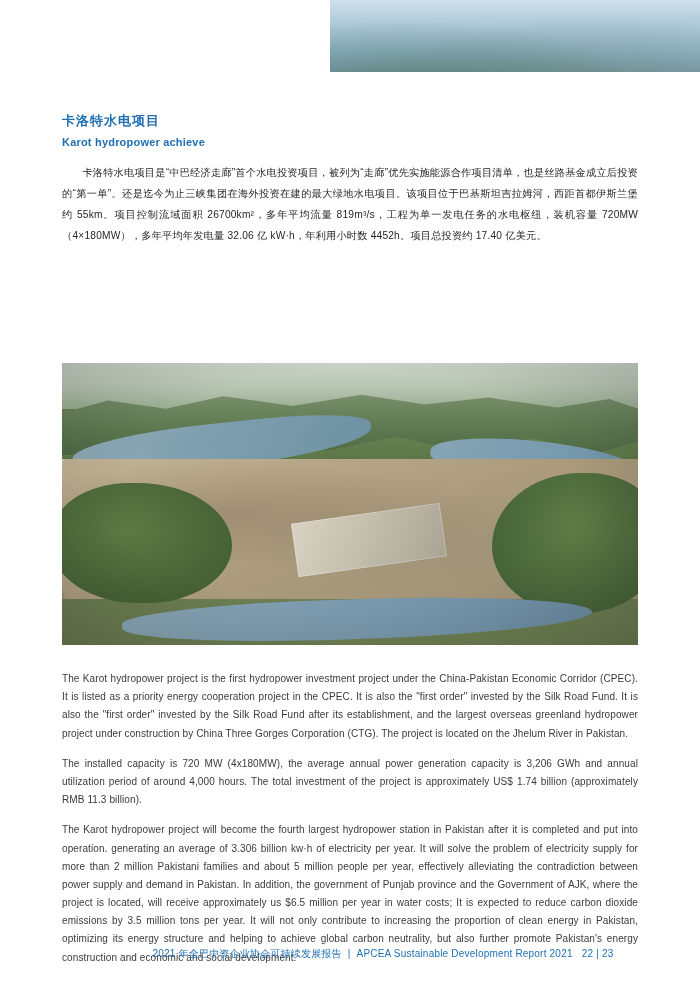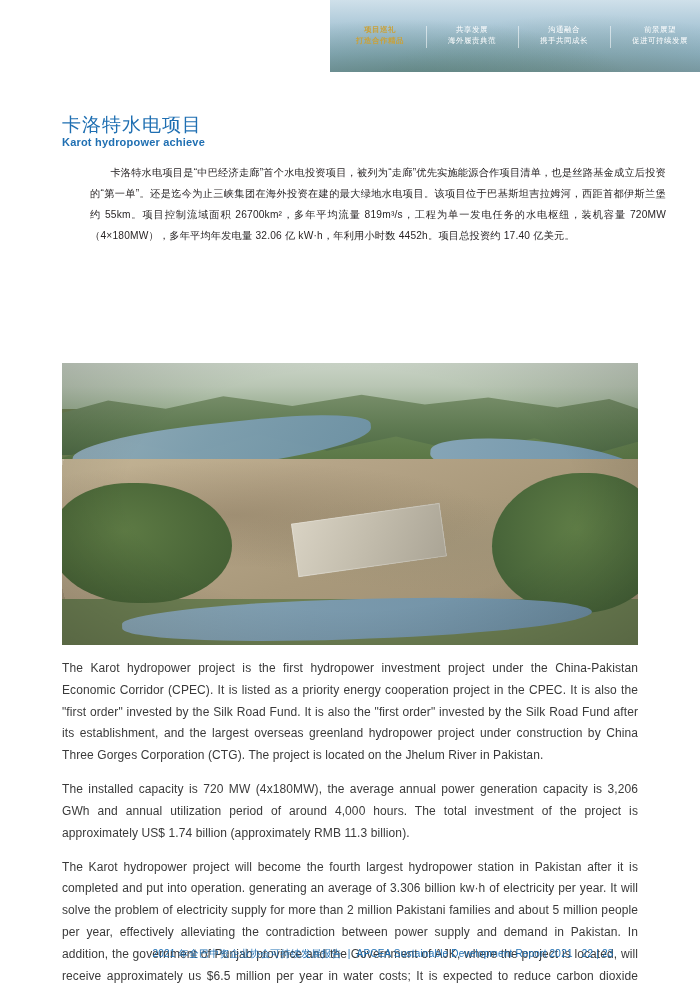--- a/index.html
+++ b/index.html
@@ -83,42 +83,41 @@
     height: 22px;
     background: rgba(255,255,255,0.55);
     margin-top: 2px;
   }
 
   
   .title-zh {
     position: absolute;
     top: 112px;
     left: 62px;
-    font-size: 19px;
-    font-weight: normal;
+    font-size: 13px;
+    font-weight: bold;
     color: #1f6fb2;
     letter-spacing: 1px;
   }
   .title-en {
     position: absolute;
     top: 136px;
     left: 62px;
     font-size: 11px;
     font-weight: bold;
     color: #1f6fb2;
     letter-spacing: 0.2px;
   }
 
   
   .cn-body {
     position: absolute;
     top: 163px;
     left: 62px;
     width: 576px;
-    margin-left: 28px;
   }
   .cn-p {
     font-size: 10.2px;
     line-height: 2.05;
     color: #231f20;
     text-align: justify;
     text-justify: inter-ideograph;
     text-indent: 2em;
     margin: 0 0 10px 0;
     letter-spacing: 0.2px;
@@ -214,25 +213,25 @@
   }
 
   
   .en-body {
     position: absolute;
     top: 658px;
     left: 62px;
     width: 576px;
   }
   .en-p {
-    font-size: 12px;
+    font-size: 10px;
     line-height: 1.82;
     color: #3a3a3a;
     text-align: justify;
-    margin: 0 0 12px 0;
+    margin: 12px 0 12px 0;
     letter-spacing: 0.1px;
   }
 
   
   .footer {
     position: absolute;
     bottom: 30px;
     left: 0;
     width: 700px;
     text-align: center;
@@ -248,41 +247,20 @@
 </style>
 </head>
 <body>
 
 <div class="page">
 
   <div class="header">
     <div class="header-bg"></div>
     <div class="header-img"></div>
 
-    <div class="nav-items">
-      <div class="nav-item active">
-        <span class="l1">项目巡礼</span>
-        <span class="l2">打造合作精品</span>
-      </div>
-      <div class="nav-sep"></div>
-      <div class="nav-item">
-        <span class="l1">共享发展</span>
-        <span class="l2">海外履责典范</span>
-      </div>
-      <div class="nav-sep"></div>
-      <div class="nav-item">
-        <span class="l1">沟通融合</span>
-        <span class="l2">携手共同成长</span>
-      </div>
-      <div class="nav-sep"></div>
-      <div class="nav-item">
-        <span class="l1">前景展望</span>
-        <span class="l2">促进可持续发展</span>
-      </div>
-    </div>
   </div>
 
   <div class="title-zh">卡洛特水电项目</div>
   <div class="title-en">Karot hydropower achieve</div>
 
   <div class="cn-body">
     <p class="cn-p">卡洛特水电项目是“中巴经济走廊”首个水电投资项目，被列为“走廊”优先实施能源合作项目清单，也是丝路基金成立后投资的“第一单”。还是迄今为止三峡集团在海外投资在建的最大绿地水电项目。该项目位于巴基斯坦吉拉姆河，西距首都伊斯兰堡约 55km。项目控制流域面积 26700km²，多年平均流量 819m³/s，工程为单一发电任务的水电枢纽，装机容量 720MW（4×180MW），多年平均年发电量 32.06 亿 kW·h，年利用小时数 4452h。项目总投资约 17.40 亿美元。</p>
   </div>
 
   <div class="photo">

